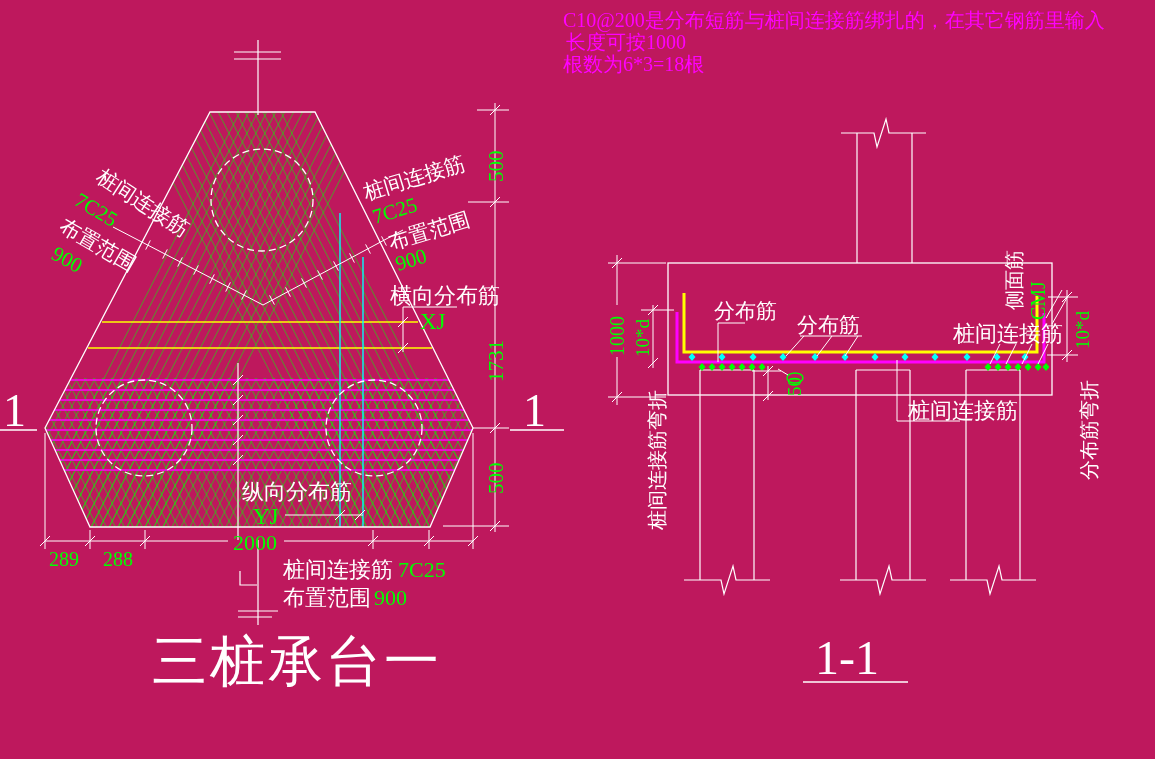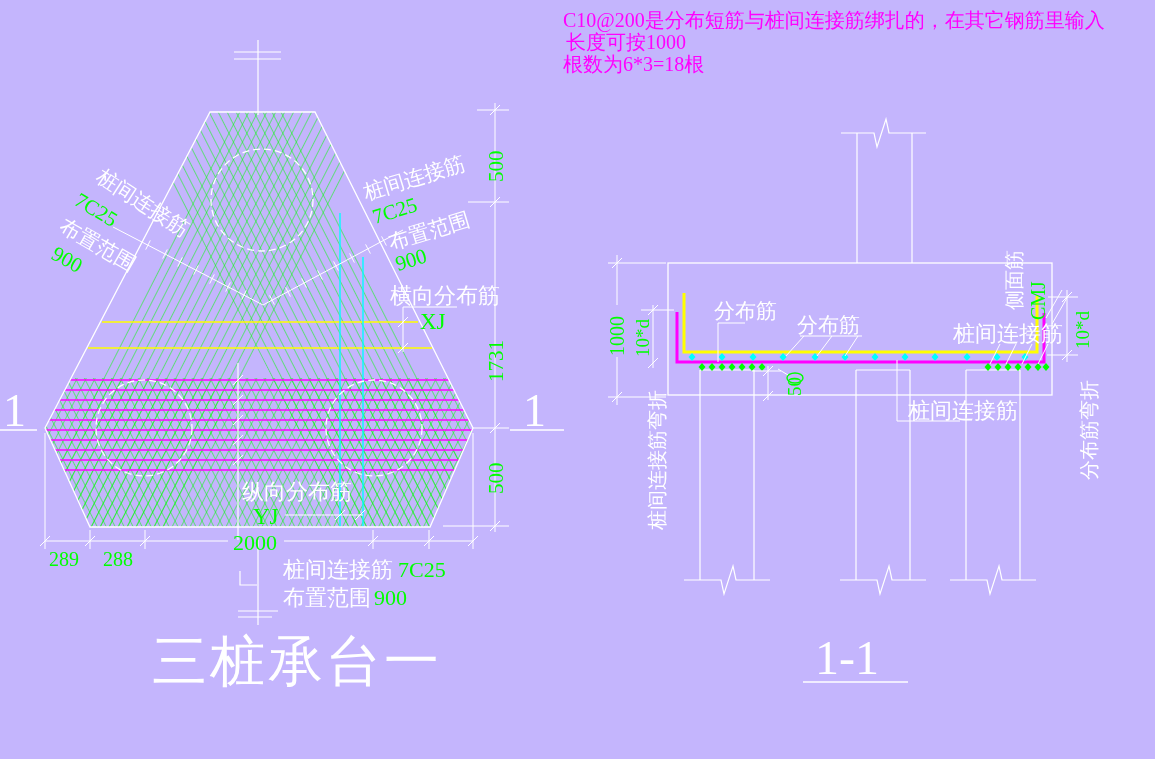--- a/index.html
+++ b/index.html
@@ -1,16 +1,16 @@
 <!DOCTYPE html>
 <html><head>
 <meta charset="utf-8">
 <style>
   html,body{margin:0;padding:0;background:#000;}
-  #screen{position:relative;width:1155px;height:759px;background:#c4b5fd;overflow:hidden;}
+  #screen{position:relative;width:1155px;height:759px;background:#be185d;overflow:hidden;}
   svg{position:absolute;inset:0;}
   text{font-family:"Liberation Serif","DejaVu Serif",serif;}
   .w{fill:#ffffff;}
   .g{fill:#00ff00;}
   .m{fill:#ff00ff;}
 </style>
 </head>
 <body>
 
 <div id="screen">

